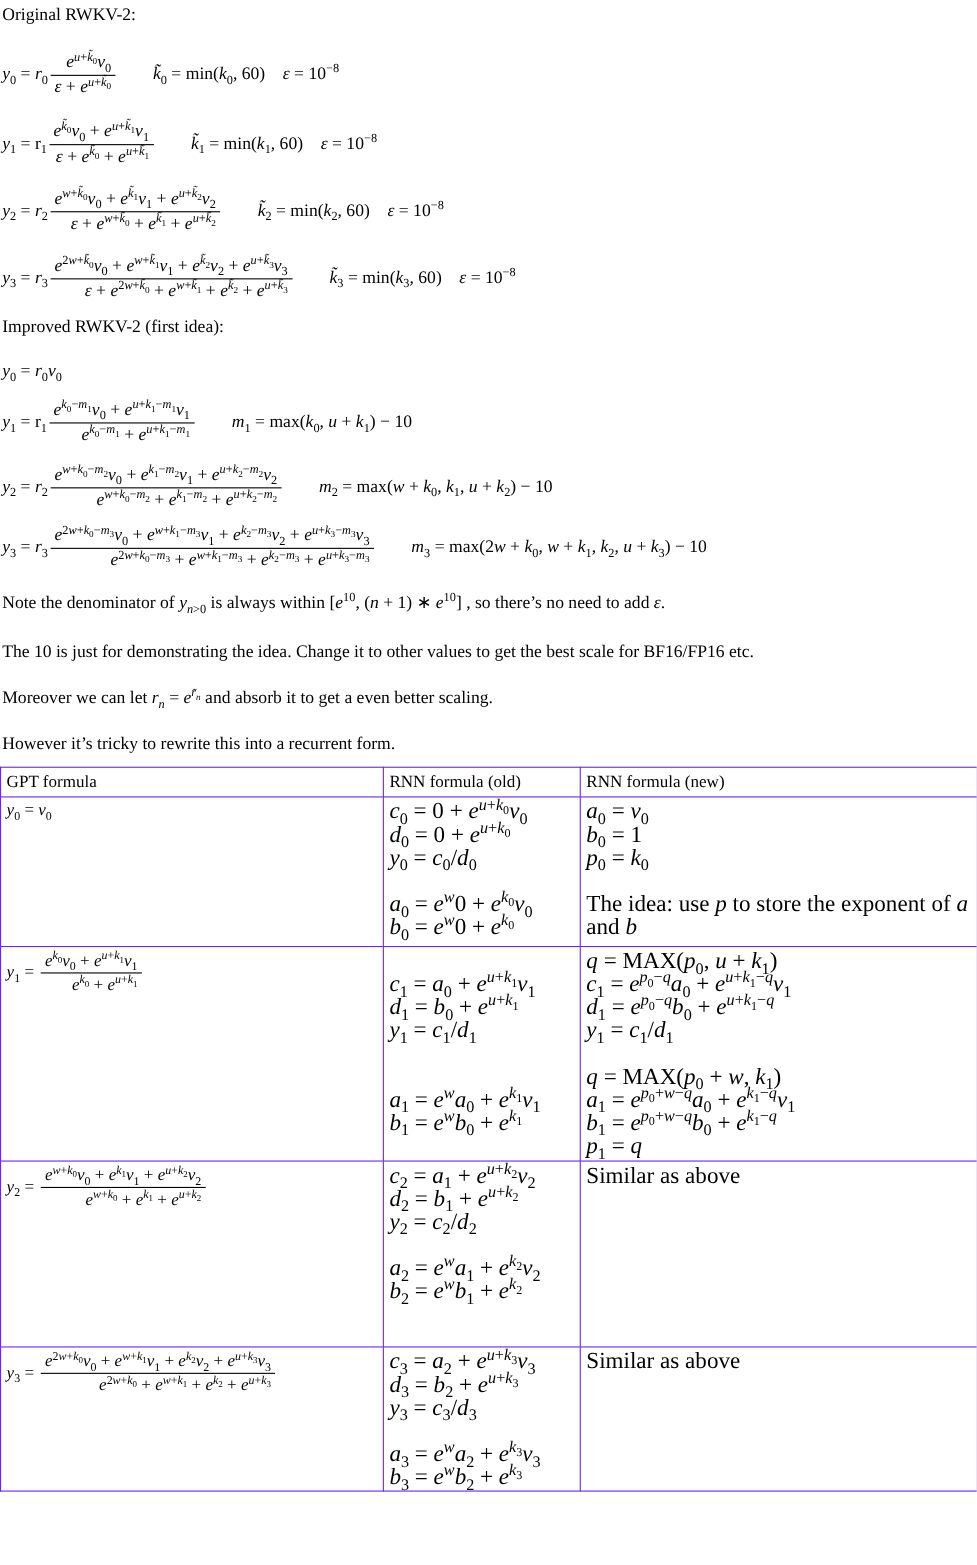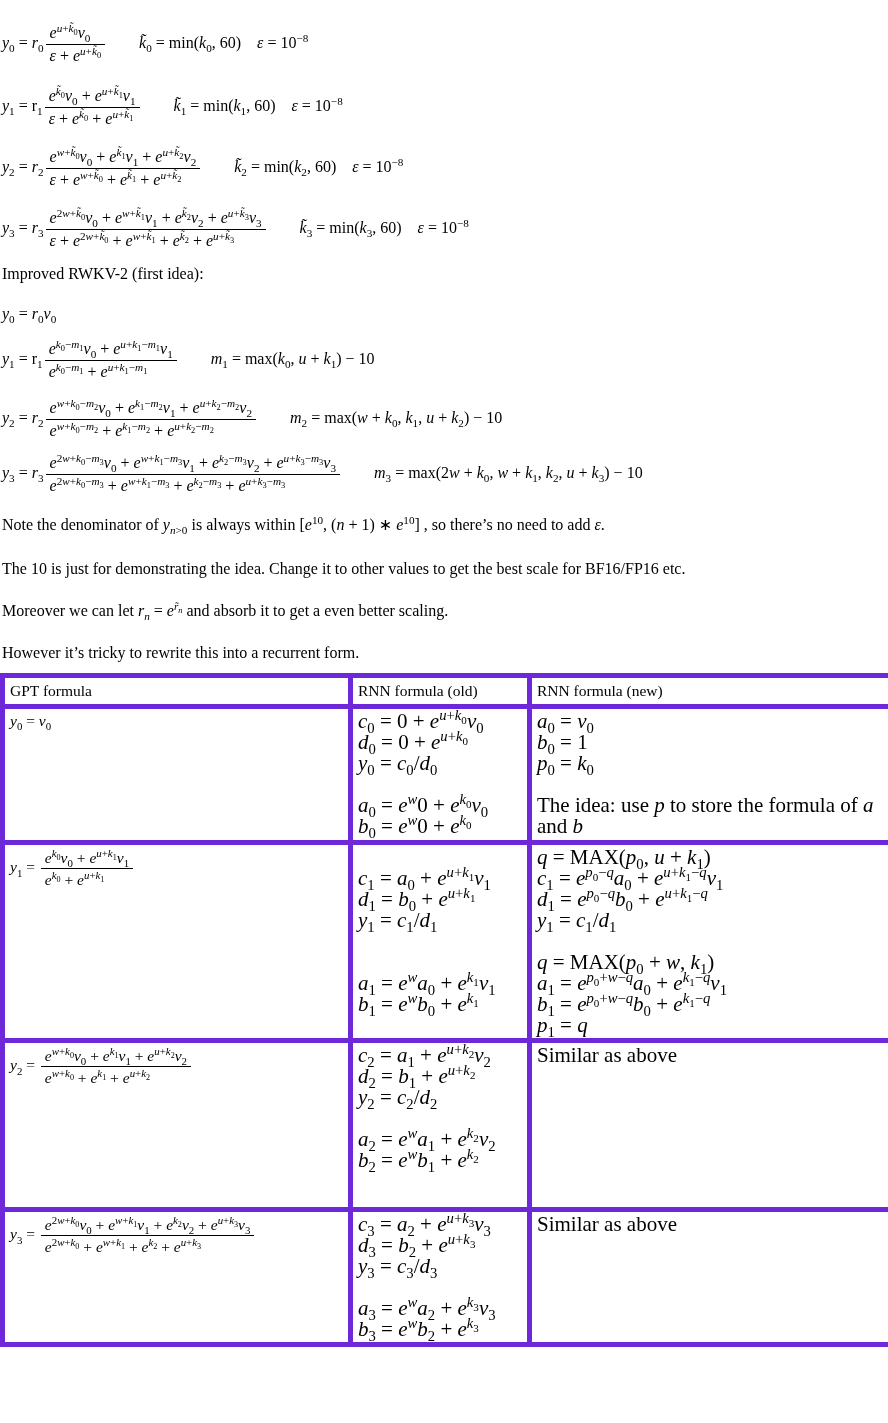--- a/index.html
+++ b/index.html
@@ -4,36 +4,37 @@
 <style>
   html,body{margin:0;padding:0;background:#ffffff;}
   .page{position:relative;width:888px;height:1423px;overflow:hidden;background:#ffffff;color:#000;}
   .para,.hd{font-family:"Liberation Serif",serif;font-size:16px;line-height:20px;margin:0 0 0 2px;white-space:pre-wrap;}
   .fml{font-family:Liberation Serif, serif;font-size:16px;line-height:1.25;white-space:pre-wrap;}
   .eq{margin-left:2px;}
   .it{font-style:italic;}
   .rm{font-style:normal;}
   sup,sub{font-size:70%;line-height:0;}
   sup sup,sup sub,sub sup,sub sub{font-size:75%;}
-  .frac{display:inline-block;vertical-align:middle;text-align:left;margin:0 2px;}
+  .frac{display:inline-block;vertical-align:middle;text-align:right;margin:0 2px;}
   .fnum,.fden{display:block;padding:1px 4px;white-space:nowrap;}
   .fnum{border-bottom:1px solid #000;}
   table.cmp{border-collapse:collapse;table-layout:fixed;width:888px;margin-top:10px;}
-  table.cmp th,table.cmp td{border:5px solid #6d28d9;padding:2px 5px;font-family:"Liberation Serif",serif;font-size:15.5px;font-weight:normal;text-align:left;vertical-align:top;}
+  table.cmp th,table.cmp td{border:1px solid #6d28d9;padding:2px 5px;font-family:"Liberation Serif",serif;font-size:15.5px;font-weight:normal;text-align:left;vertical-align:top;}
   table.cmp th{height:22px;vertical-align:middle;}
   td.gpt{vertical-align:middle;}
   td.vmid{vertical-align:middle;}
   .mline{line-height:21px;min-height:21px;white-space:pre-wrap;font-size:21px;}
   td .fml{font-size:15.5px;}
 </style>
 </head>
 <body>
 
 <div class="page">
 
+  <p class="hd" style="margin-top:4px">Original RWKV-2:</p>
 
   <div class="fml eq" style="margin-top:22px"><span class="it">y</span><sub><span class="rm">0</span></sub><span class="rm"> = </span><span class="it">r</span><sub><span class="rm">0</span></sub><span class="frac"><span class="fnum"><span class="it">e</span><sup><span class="it">u</span><span class="rm">+</span><span class="it">k̃</span><sub><span class="rm">0</span></sub></sup><span class="it">v</span><sub><span class="rm">0</span></sub></span><span class="fden"><span class="it">ε</span><span class="rm"> + </span><span class="it">e</span><sup><span class="it">u</span><span class="rm">+</span><span class="it">k̃</span><sub><span class="rm">0</span></sub></sup></span></span><span class="rm">  </span><span class="it">k̃</span><sub><span class="rm">0</span></sub><span class="rm"> = </span><span class="rm">min</span><span class="rm">(</span><span class="it">k</span><sub><span class="rm">0</span></sub><span class="rm">, 60) </span><span class="it">ε</span><span class="rm"> = 10</span><sup><span class="rm">−8</span></sup></div>
   <div class="fml eq" style="margin-top:18px"><span class="it">y</span><sub><span class="rm">1</span></sub><span class="rm"> = </span><span class="rm"><span class="rm">r</span></span><sub><span class="rm">1</span></sub><span class="frac"><span class="fnum"><span class="it">e</span><sup><span class="it">k̃</span><sub><span class="rm">0</span></sub></sup><span class="it">v</span><sub><span class="rm">0</span></sub><span class="rm"> + </span><span class="it">e</span><sup><span class="it">u</span><span class="rm">+</span><span class="it">k̃</span><sub><span class="rm">1</span></sub></sup><span class="it">v</span><sub><span class="rm">1</span></sub></span><span class="fden"><span class="it">ε</span><span class="rm"> + </span><span class="it">e</span><sup><span class="it">k̃</span><sub><span class="rm">0</span></sub></sup><span class="rm"> + </span><span class="it">e</span><sup><span class="it">u</span><span class="rm">+</span><span class="it">k̃</span><sub><span class="rm">1</span></sub></sup></span></span><span class="rm">  </span><span class="it">k̃</span><sub><span class="rm">1</span></sub><span class="rm"> = </span><span class="rm">min</span><span class="rm">(</span><span class="it">k</span><sub><span class="rm">1</span></sub><span class="rm">, 60) </span><span class="it">ε</span><span class="rm"> = 10</span><sup><span class="rm">−8</span></sup></div>
   <div class="fml eq" style="margin-top:16px"><span class="it">y</span><sub><span class="rm">2</span></sub><span class="rm"> = </span><span class="it">r</span><sub><span class="rm">2</span></sub><span class="frac"><span class="fnum"><span class="it">e</span><sup><span class="it">w</span><span class="rm">+</span><span class="it">k̃</span><sub><span class="rm">0</span></sub></sup><span class="it">v</span><sub><span class="rm">0</span></sub><span class="rm"> + </span><span class="it">e</span><sup><span class="it">k̃</span><sub><span class="rm">1</span></sub></sup><span class="it">v</span><sub><span class="rm">1</span></sub><span class="rm"> + </span><span class="it">e</span><sup><span class="it">u</span><span class="rm">+</span><span class="it">k̃</span><sub><span class="rm">2</span></sub></sup><span class="it">v</span><sub><span class="rm">2</span></sub></span><span class="fden"><span class="it">ε</span><span class="rm"> + </span><span class="it">e</span><sup><span class="it">w</span><span class="rm">+</span><span class="it">k̃</span><sub><span class="rm">0</span></sub></sup><span class="rm"> + </span><span class="it">e</span><sup><span class="it">k̃</span><sub><span class="rm">1</span></sub></sup><span class="rm"> + </span><span class="it">e</span><sup><span class="it">u</span><span class="rm">+</span><span class="it">k̃</span><sub><span class="rm">2</span></sub></sup></span></span><span class="rm">  </span><span class="it">k̃</span><sub><span class="rm">2</span></sub><span class="rm"> = </span><span class="rm">min</span><span class="rm">(</span><span class="it">k</span><sub><span class="rm">2</span></sub><span class="rm">, 60) </span><span class="it">ε</span><span class="rm"> = 10</span><sup><span class="rm">−8</span></sup></div>
   <div class="fml eq" style="margin-top:16px"><span class="it">y</span><sub><span class="rm">3</span></sub><span class="rm"> = </span><span class="it">r</span><sub><span class="rm">3</span></sub><span class="frac"><span class="fnum"><span class="it">e</span><sup><span class="rm">2</span><span class="it">w</span><span class="rm">+</span><span class="it">k̃</span><sub><span class="rm">0</span></sub></sup><span class="it">v</span><sub><span class="rm">0</span></sub><span class="rm"> + </span><span class="it">e</span><sup><span class="it">w</span><span class="rm">+</span><span class="it">k̃</span><sub><span class="rm">1</span></sub></sup><span class="it">v</span><sub><span class="rm">1</span></sub><span class="rm"> + </span><span class="it">e</span><sup><span class="it">k̃</span><sub><span class="rm">2</span></sub></sup><span class="it">v</span><sub><span class="rm">2</span></sub><span class="rm"> + </span><span class="it">e</span><sup><span class="it">u</span><span class="rm">+</span><span class="it">k̃</span><sub><span class="rm">3</span></sub></sup><span class="it">v</span><sub><span class="rm">3</span></sub></span><span class="fden"><span class="it">ε</span><span class="rm"> + </span><span class="it">e</span><sup><span class="rm">2</span><span class="it">w</span><span class="rm">+</span><span class="it">k̃</span><sub><span class="rm">0</span></sub></sup><span class="rm"> + </span><span class="it">e</span><sup><span class="it">w</span><span class="rm">+</span><span class="it">k̃</span><sub><span class="rm">1</span></sub></sup><span class="rm"> + </span><span class="it">e</span><sup><span class="it">k̃</span><sub><span class="rm">2</span></sub></sup><span class="rm"> + </span><span class="it">e</span><sup><span class="it">u</span><span class="rm">+</span><span class="it">k̃</span><sub><span class="rm">3</span></sub></sup></span></span><span class="rm">  </span><span class="it">k̃</span><sub><span class="rm">3</span></sub><span class="rm"> = </span><span class="rm">min</span><span class="rm">(</span><span class="it">k</span><sub><span class="rm">3</span></sub><span class="rm">, 60) </span><span class="it">ε</span><span class="rm"> = 10</span><sup><span class="rm">−8</span></sup></div>
 
   <p class="hd" style="margin-top:12px">Improved RWKV-2 (first idea):</p>
 
   <div class="fml eq" style="margin-top:20px"><span class="it">y</span><sub><span class="rm">0</span></sub><span class="rm"> = </span><span class="it">r</span><sub><span class="rm">0</span></sub><span class="it">v</span><sub><span class="rm">0</span></sub></div>
   <div class="fml eq" style="margin-top:14px"><span class="it">y</span><sub><span class="rm">1</span></sub><span class="rm"> = </span><span class="rm"><span class="rm">r</span></span><sub><span class="rm">1</span></sub><span class="frac"><span class="fnum"><span class="it">e</span><sup><span class="it">k</span><sub><span class="rm">0</span></sub><span class="rm">−</span><span class="it">m</span><sub><span class="rm">1</span></sub></sup><span class="it">v</span><sub><span class="rm">0</span></sub><span class="rm"> + </span><span class="it">e</span><sup><span class="it">u</span><span class="rm">+</span><span class="it">k</span><sub><span class="rm">1</span></sub><span class="rm">−</span><span class="it">m</span><sub><span class="rm">1</span></sub></sup><span class="it">v</span><sub><span class="rm">1</span></sub></span><span class="fden"><span class="it">e</span><sup><span class="it">k</span><sub><span class="rm">0</span></sub><span class="rm">−</span><span class="it">m</span><sub><span class="rm">1</span></sub></sup><span class="rm"> + </span><span class="it">e</span><sup><span class="it">u</span><span class="rm">+</span><span class="it">k</span><sub><span class="rm">1</span></sub><span class="rm">−</span><span class="it">m</span><sub><span class="rm">1</span></sub></sup></span></span><span class="rm">  </span><span class="it">m</span><sub><span class="rm">1</span></sub><span class="rm"> = </span><span class="rm">max</span><span class="rm">(</span><span class="it">k</span><sub><span class="rm">0</span></sub><span class="rm">, </span><span class="it">u</span><span class="rm"> + </span><span class="it">k</span><sub><span class="rm">1</span></sub><span class="rm">) − 10</span></div>
@@ -70,21 +71,21 @@
               <div class="mline"><span class="it">a</span><sub><span class="rm">0</span></sub><span class="rm"> = </span><span class="it">e</span><sup><span class="it">w</span></sup><span class="rm">0 + </span><span class="it">e</span><sup><span class="it">k</span><sub><span class="rm">0</span></sub></sup><span class="it">v</span><sub><span class="rm">0</span></sub></div>
               <div class="mline"><span class="it">b</span><sub><span class="rm">0</span></sub><span class="rm"> = </span><span class="it">e</span><sup><span class="it">w</span></sup><span class="rm">0 + </span><span class="it">e</span><sup><span class="it">k</span><sub><span class="rm">0</span></sub></sup></div>
             </div>
           </td>
       <td>
             <div>
               <div class="mline"><span class="it">a</span><sub><span class="rm">0</span></sub><span class="rm"> = </span><span class="it">v</span><sub><span class="rm">0</span></sub></div>
               <div class="mline"><span class="it">b</span><sub><span class="rm">0</span></sub><span class="rm"> = 1</span></div>
               <div class="mline"><span class="it">p</span><sub><span class="rm">0</span></sub><span class="rm"> = </span><span class="it">k</span><sub><span class="rm">0</span></sub></div>
               <div class="mline">&nbsp;</div>
-              <div class="mline"><span class="rm"><span class="rm">The idea: use </span></span><span class="it">p</span><span class="rm"><span class="rm"> to store the formula of </span></span><span class="it">a</span><span class="rm"><span class="rm"> and </span></span><span class="it">b</span></div>
+              <div class="mline"><span class="rm"><span class="rm">The idea: use </span></span><span class="it">p</span><span class="rm"><span class="rm"> to store the exponent of </span></span><span class="it">a</span><span class="rm"><span class="rm"> and </span></span><span class="it">b</span></div>
             </div>
           </td>
     </tr>
     <tr style="height:195px">
       <td class="gpt">
             <div class="fml"><span class="it">y</span><sub><span class="rm">1</span></sub><span class="rm"> = </span><span class="frac"><span class="fnum"><span class="it">e</span><sup><span class="it">k</span><sub><span class="rm">0</span></sub></sup><span class="it">v</span><sub><span class="rm">0</span></sub><span class="rm"> + </span><span class="it">e</span><sup><span class="it">u</span><span class="rm">+</span><span class="it">k</span><sub><span class="rm">1</span></sub></sup><span class="it">v</span><sub><span class="rm">1</span></sub></span><span class="fden"><span class="it">e</span><sup><span class="it">k</span><sub><span class="rm">0</span></sub></sup><span class="rm"> + </span><span class="it">e</span><sup><span class="it">u</span><span class="rm">+</span><span class="it">k</span><sub><span class="rm">1</span></sub></sup></span></span></div>
           </td>
       <td>
             <div>
               <div class="mline">&nbsp;</div>

